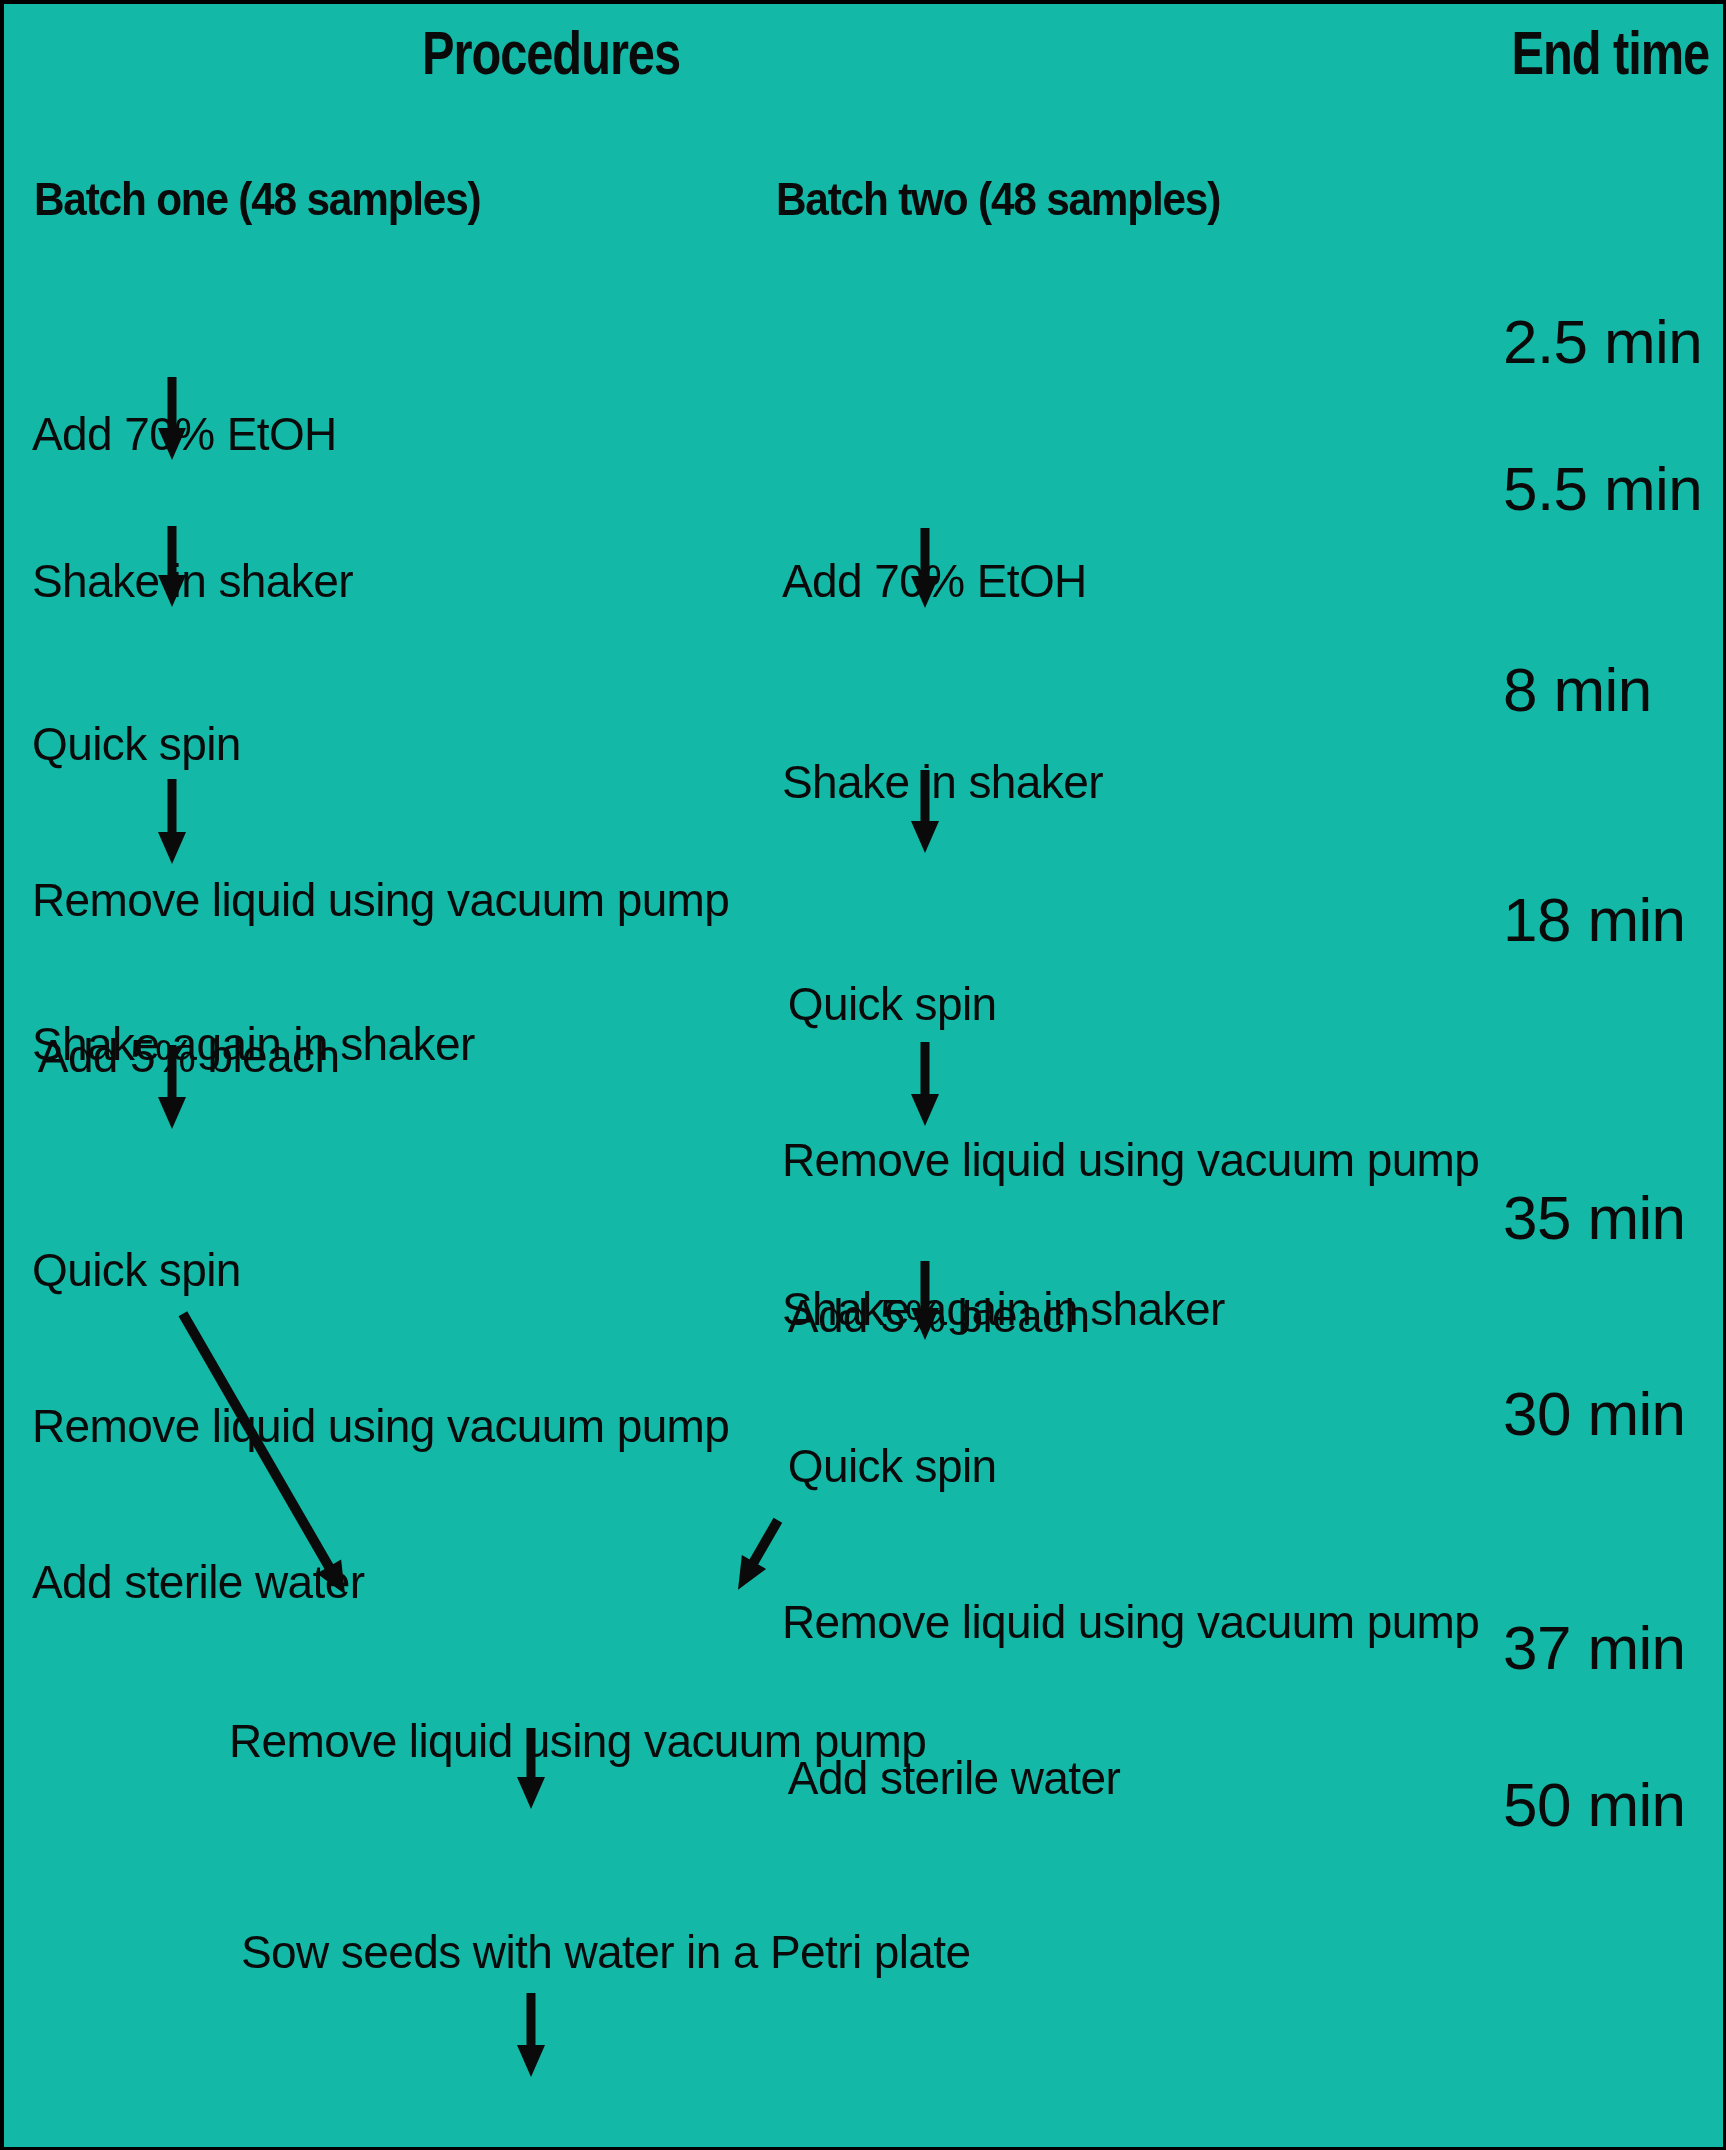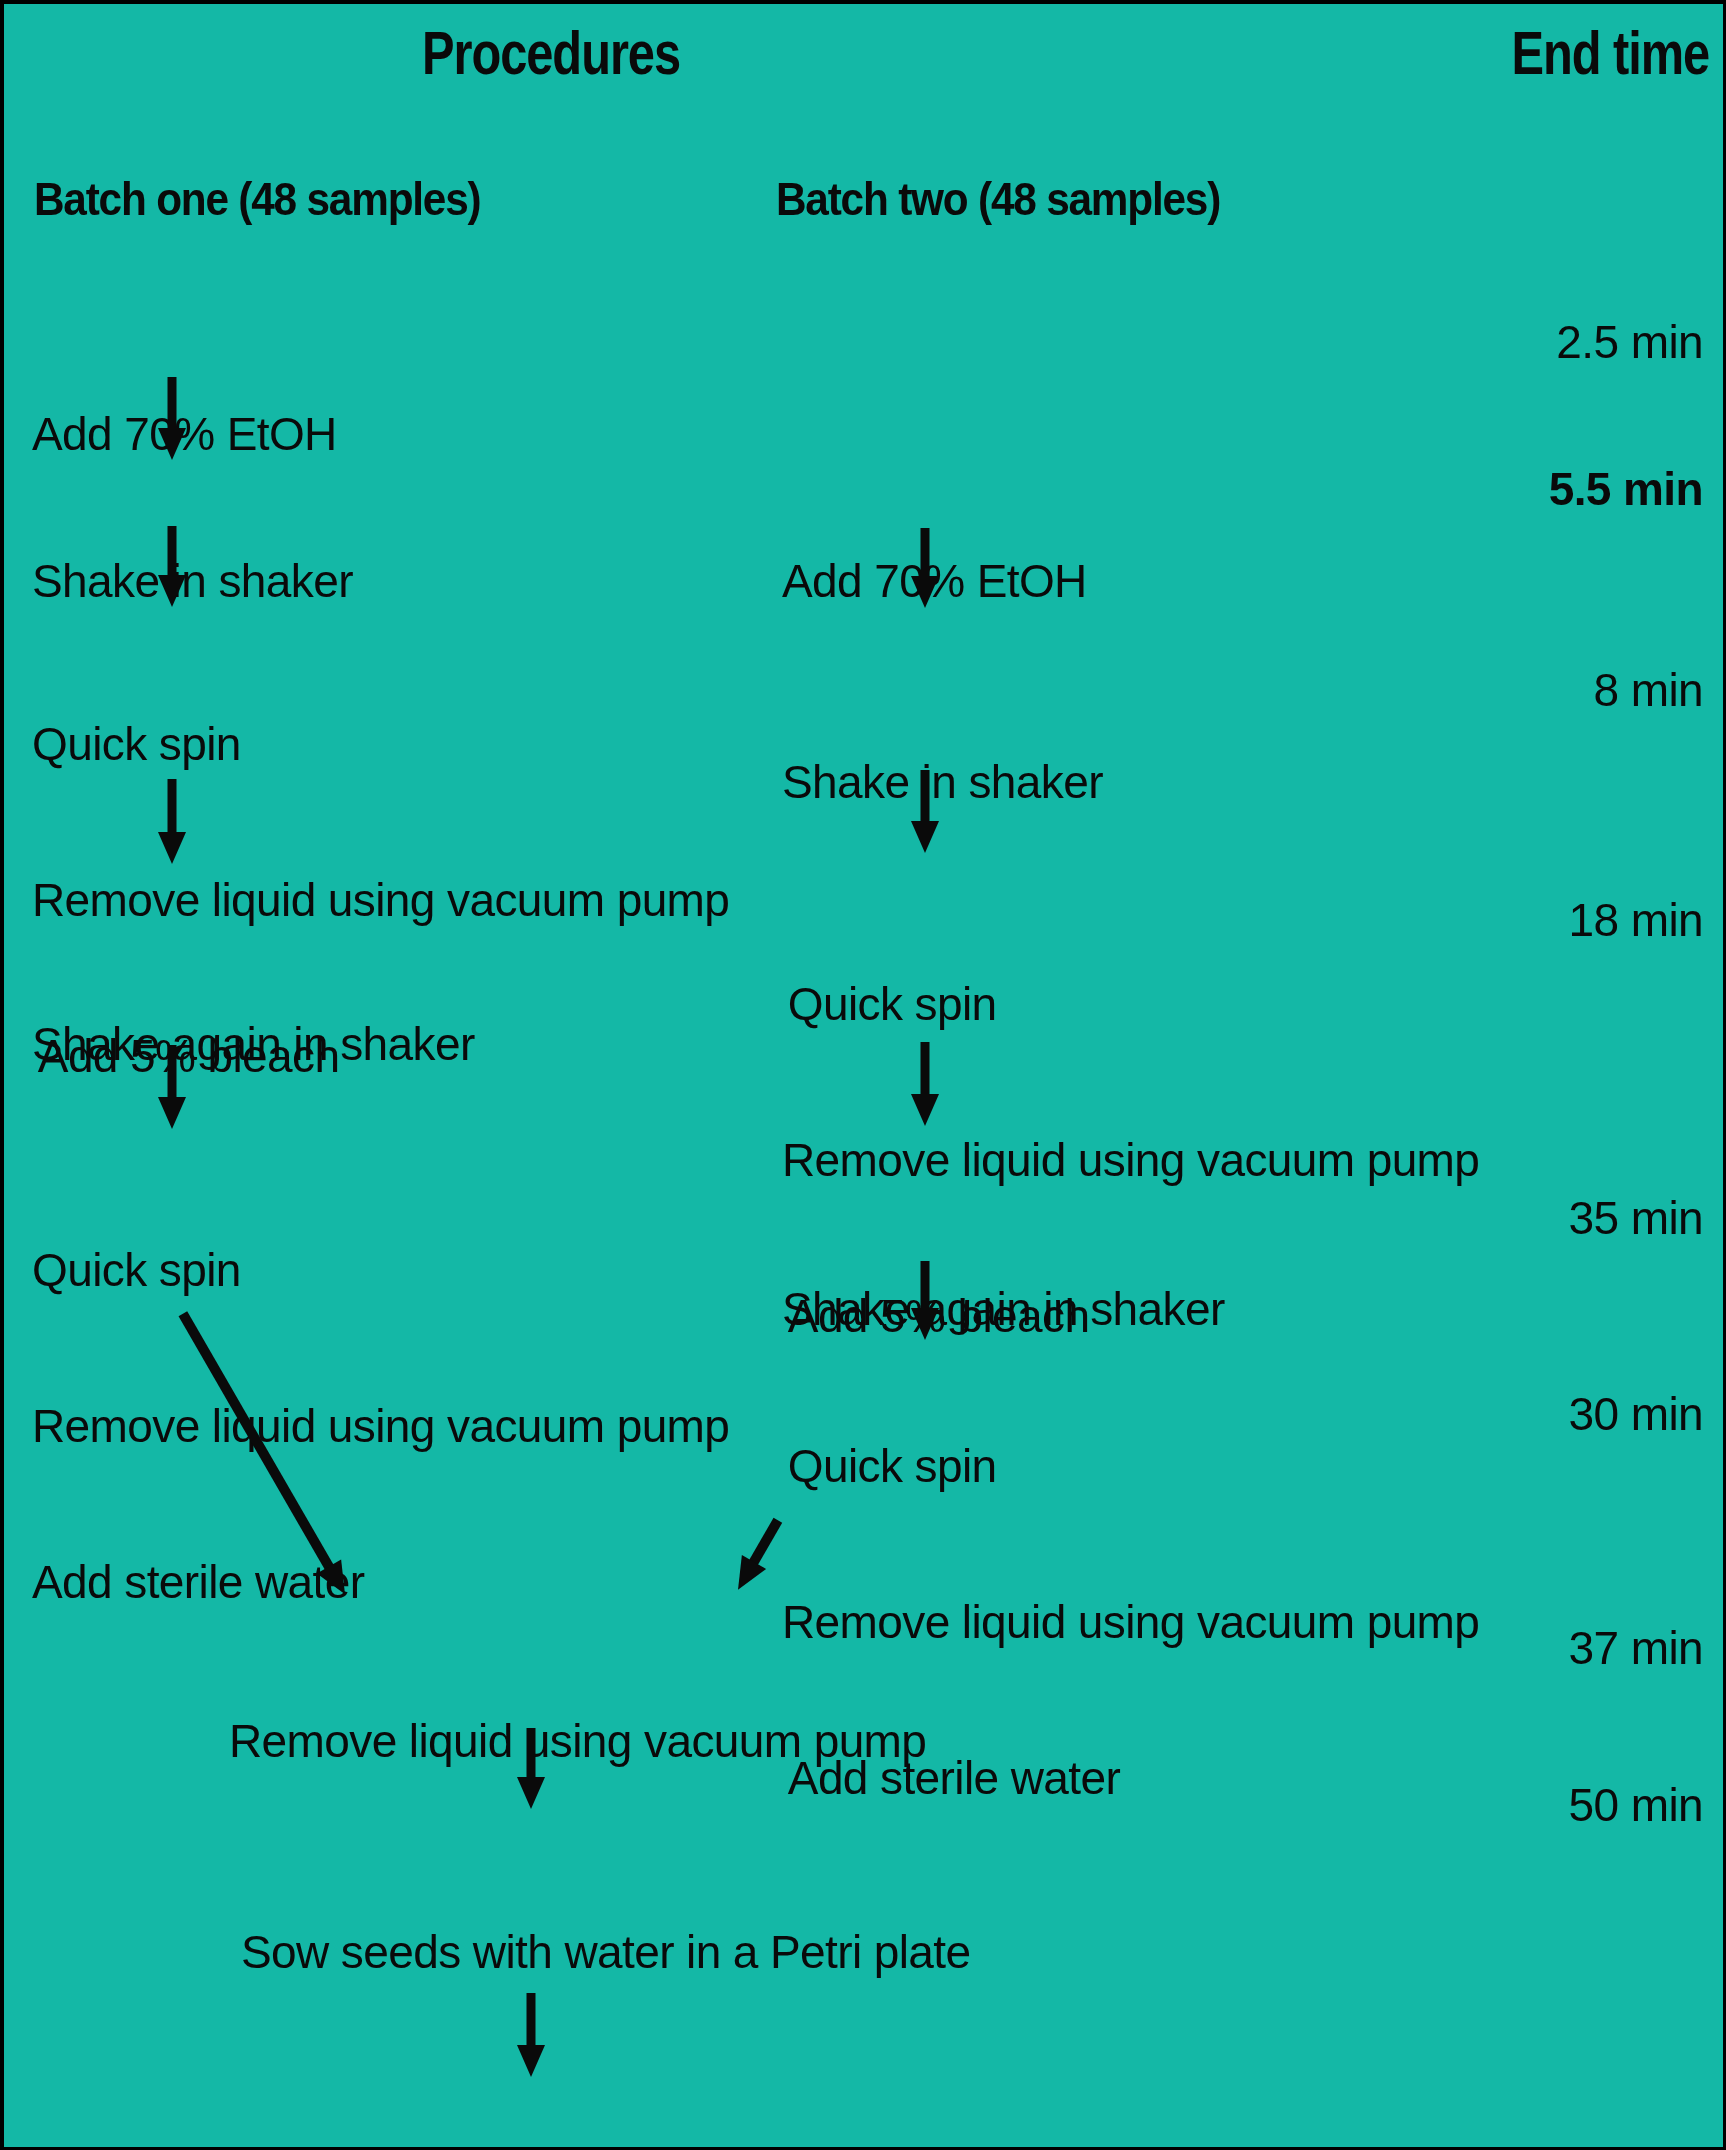--- a/index.html
+++ b/index.html
@@ -35,22 +35,22 @@
     letter-spacing:-0.6px; white-space:pre;
   }
   .step .line { display:block; }
   .lh80 { line-height:52px; }
   .lh81 { line-height:52px; }
   .lh85 { line-height:55px; }
   .indent-sm { padding-left:5.8px; }
   .time {
     position:absolute;
     left:1503px; width:200px;
-    font-size:46px; line-height:46px;
-    letter-spacing:-0.6px; text-align:right; white-space:nowrap;
+    font-size:62px; line-height:46px;
+    letter-spacing:-0.6px; text-align:left; white-space:nowrap;
   }
   .varrow { position:absolute; }
   .varrow .stem {
     position:absolute; left:50%; top:0;
     transform:translateX(-50%);
     width:9px; height:calc(100% - 31px);
     background:#0a0a0a;
   }
   .varrow .head {
     position:absolute; left:50%; bottom:0;
@@ -118,21 +118,21 @@
   </div>
   <div class="step lh81" style="left:241px; top:1822px;">
     <span class="line">Sow seeds with water in a Petri plate</span>
     
   </div>
   <div class="step" style="left:241px; top:2087px;">
     
   </div>
 
   <div class="time" style="top:319px;">2.5 min</div>
-  <div class="time" style="top:466px;font-weight:bold;">5.5 min</div>
+  <div class="time" style="top:466px;">5.5 min</div>
   <div class="time" style="top:667px;">8 min</div>
   <div class="time" style="top:897px;">18 min</div>
   <div class="time" style="top:1195px;">35 min</div>
   <div class="time" style="top:1391px;">30 min</div>
   <div class="time" style="top:1625px;">37 min</div>
   <div class="time" style="top:1782px;">50 min</div>
 
   <div class="varrow" style="left:158px; top:377px;  width:28px; height:83px;">
       <div class="stem"></div>
       <div class="head"></div>

